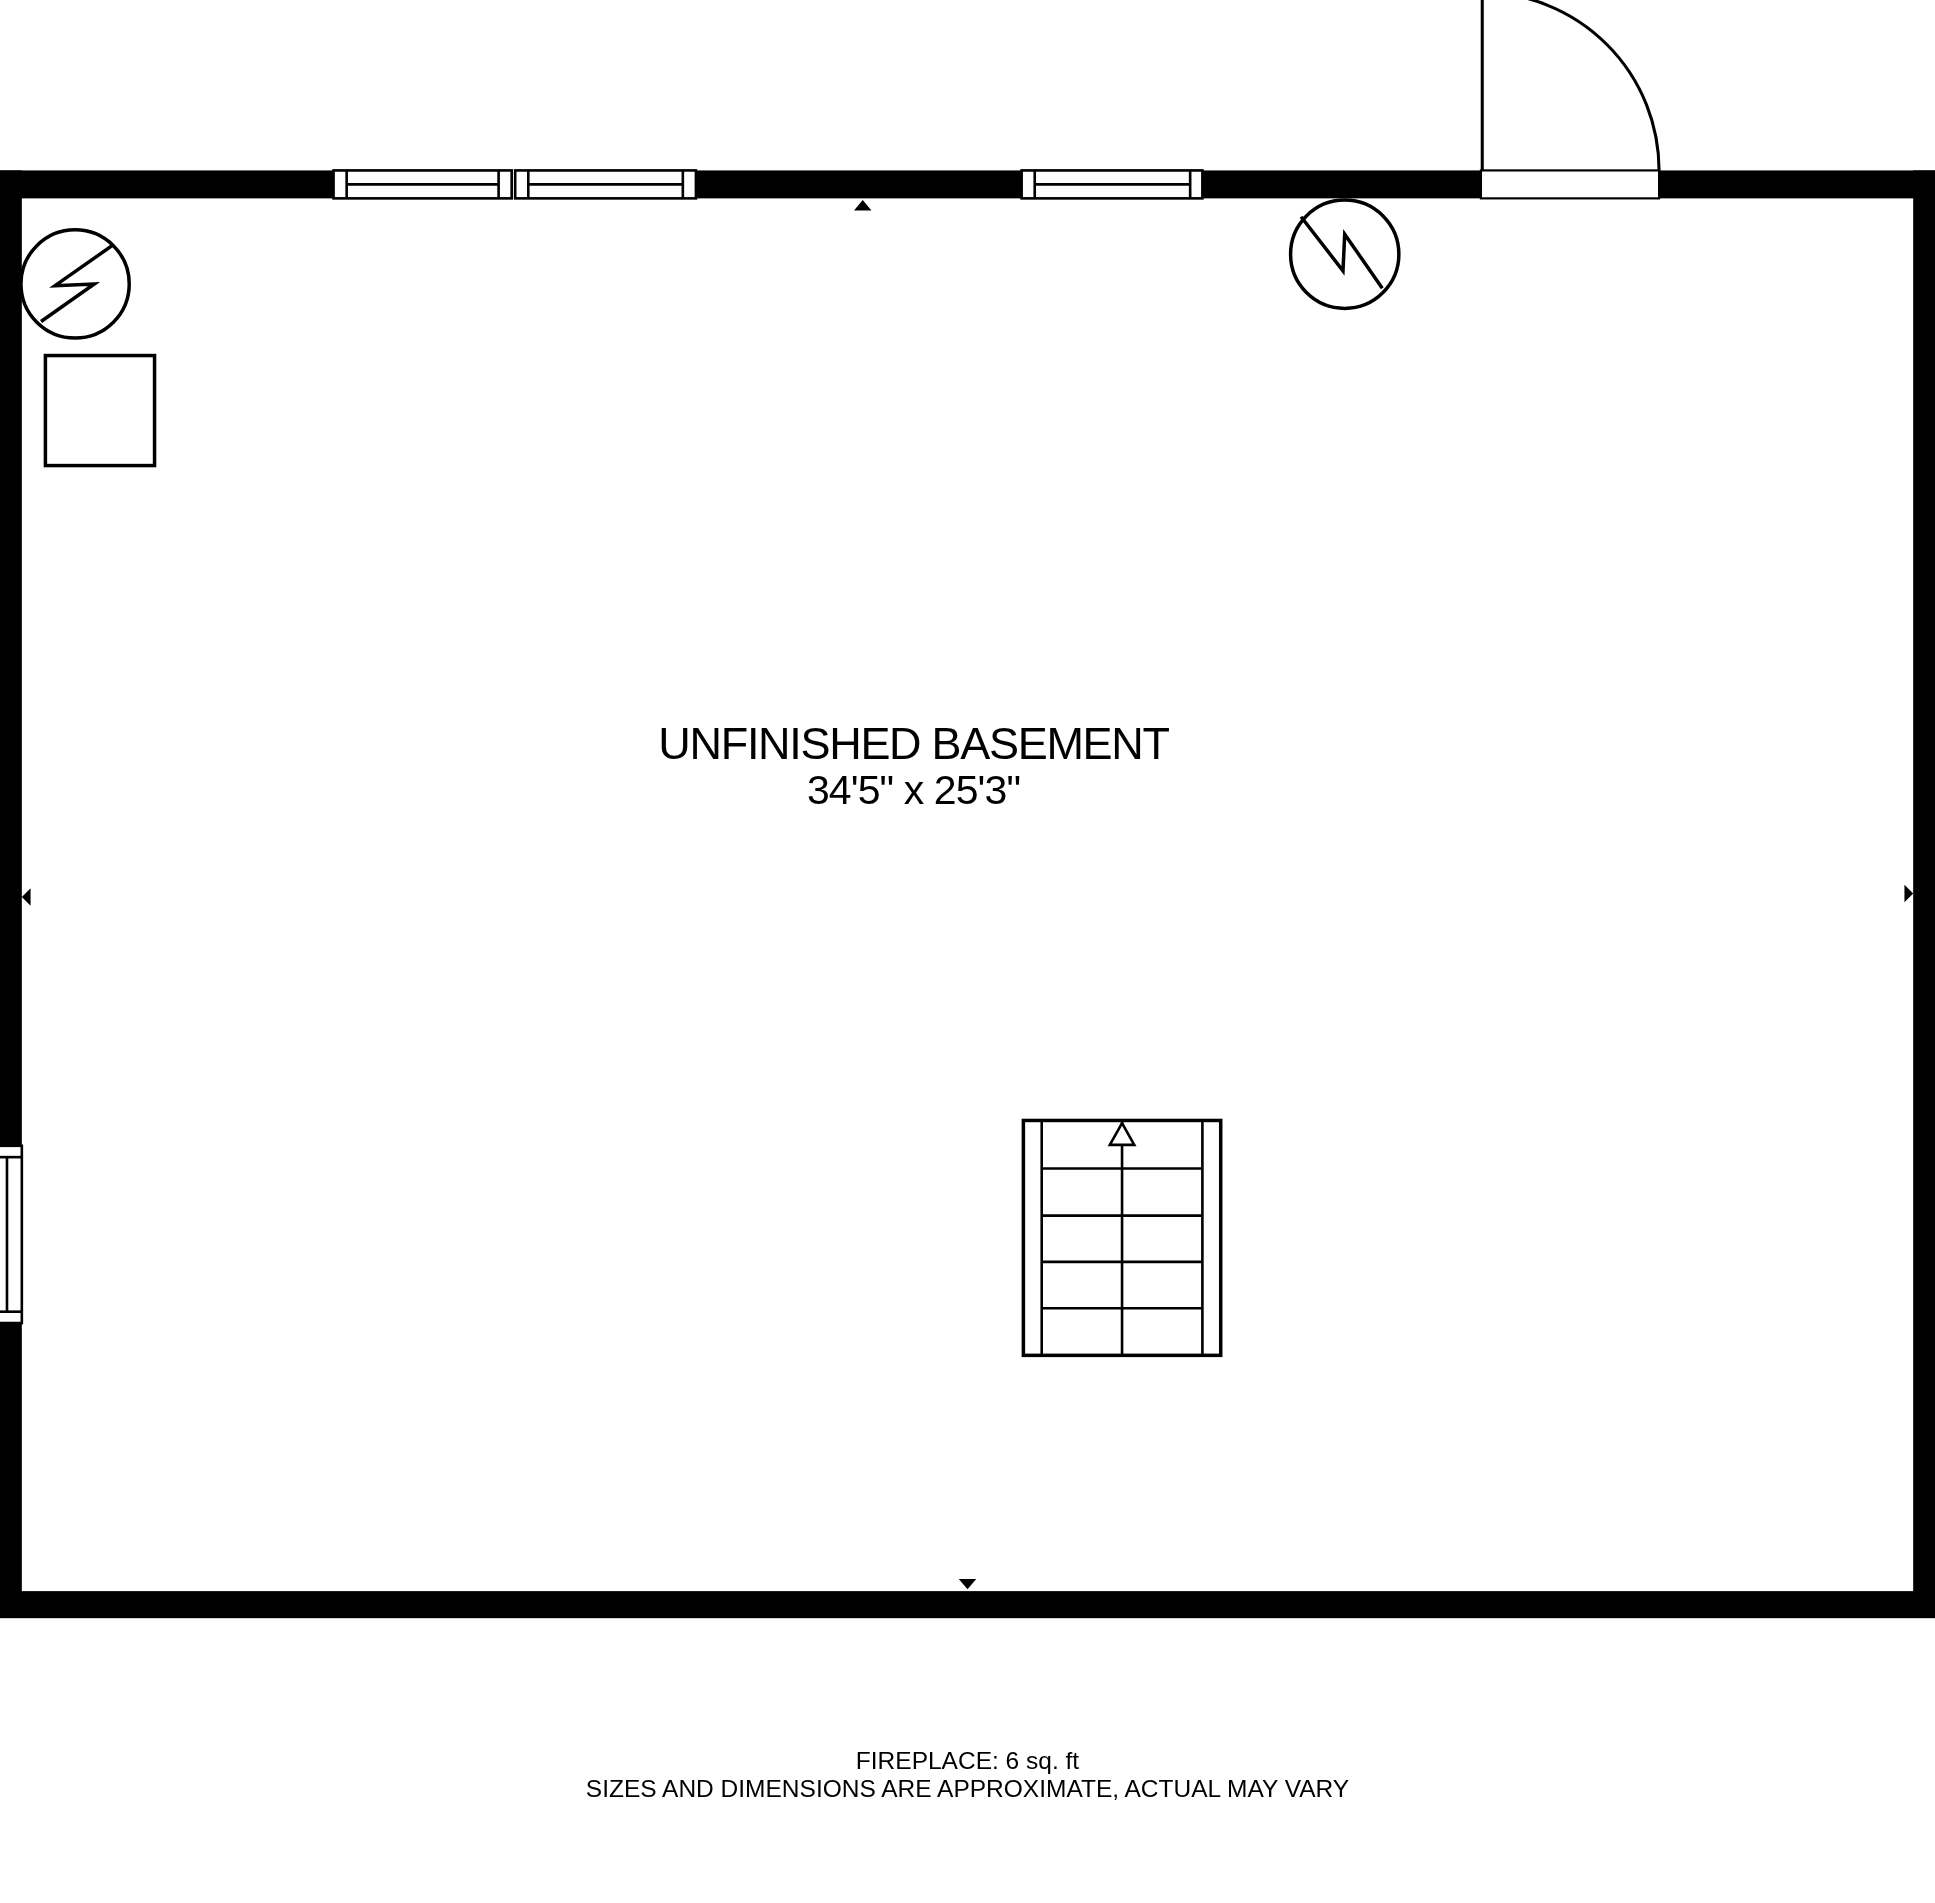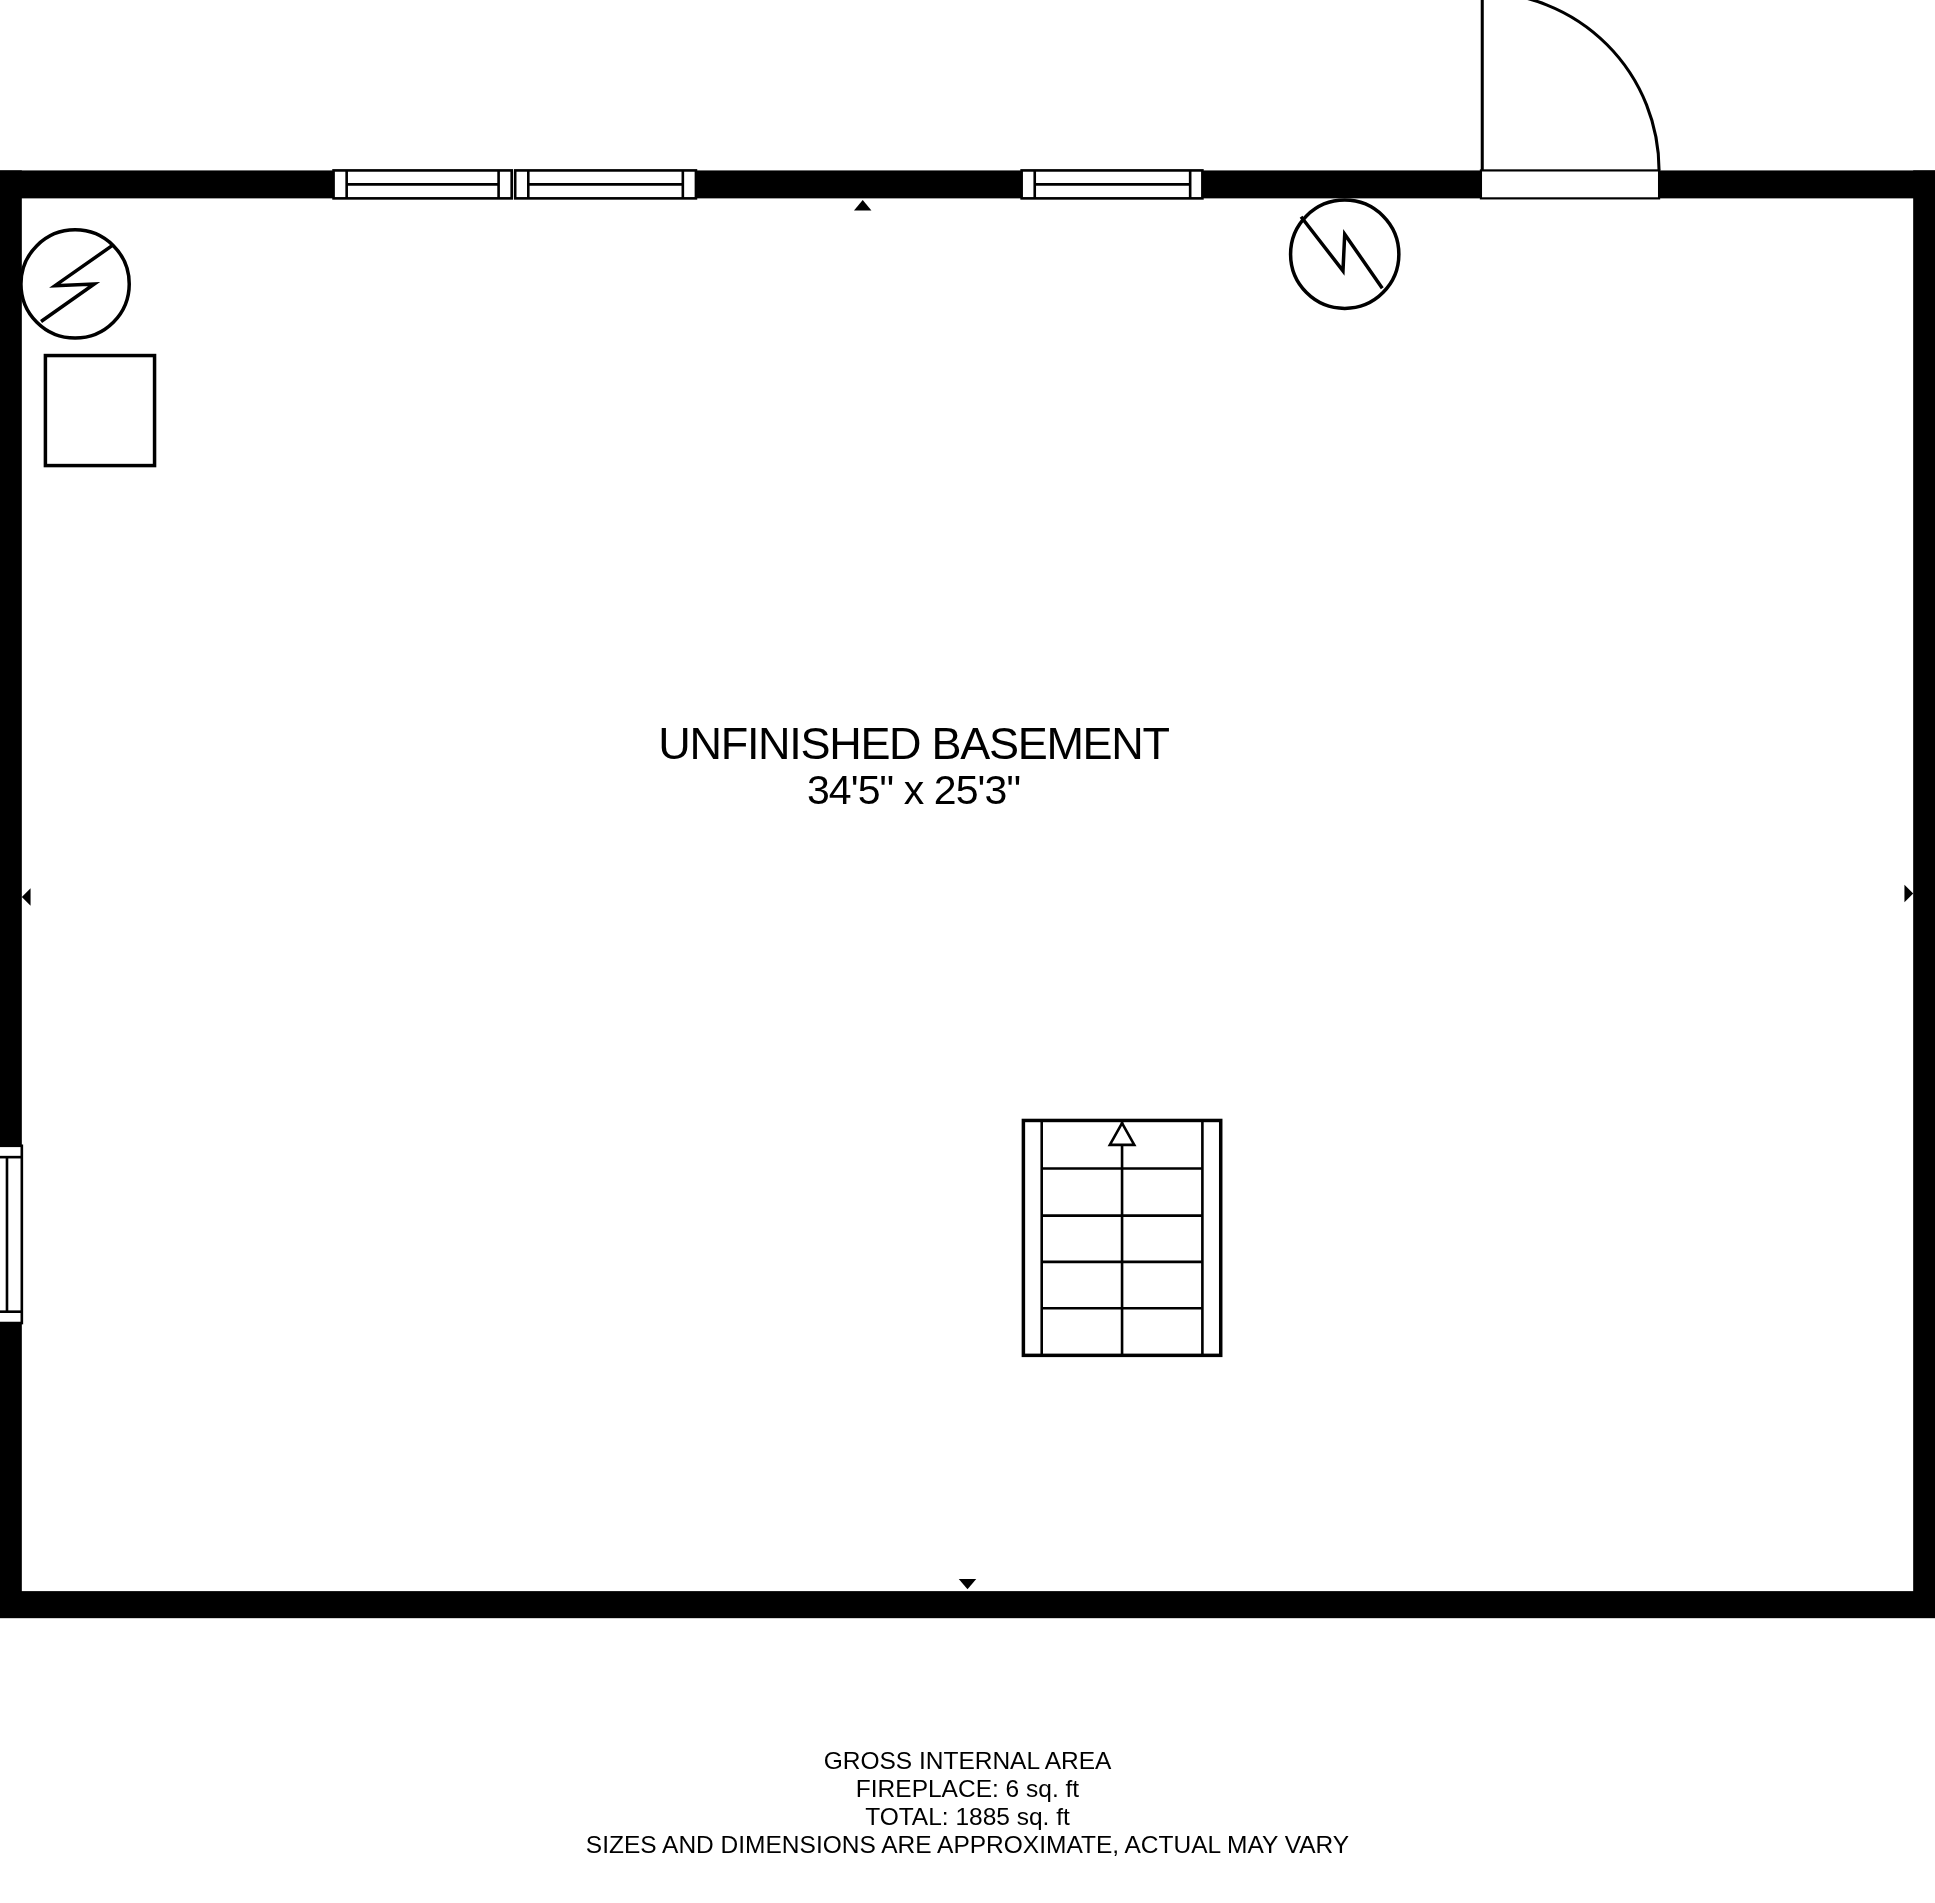--- a/index.html
+++ b/index.html
@@ -136,20 +136,18 @@
       <polygon points="2191,1023 2181,1013 2181,1033"></polygon>
     </g>
   </svg>
 
   <div class="room-label">
     <div class="room-name">UNFINISHED BASEMENT</div>
     <div class="room-dims">34'5" x 25'3"</div>
   </div>
 
   <div class="footer-block">
-    <div>GROSS INTERNAL AREA</div>
     <div>FIREPLACE: 6 sq. ft</div>
-    <div>TOTAL: 1885 sq. ft</div>
     <div>SIZES AND DIMENSIONS ARE APPROXIMATE, ACTUAL MAY VARY</div>
   </div>
 
 </div>
 
 
 </body></html>

